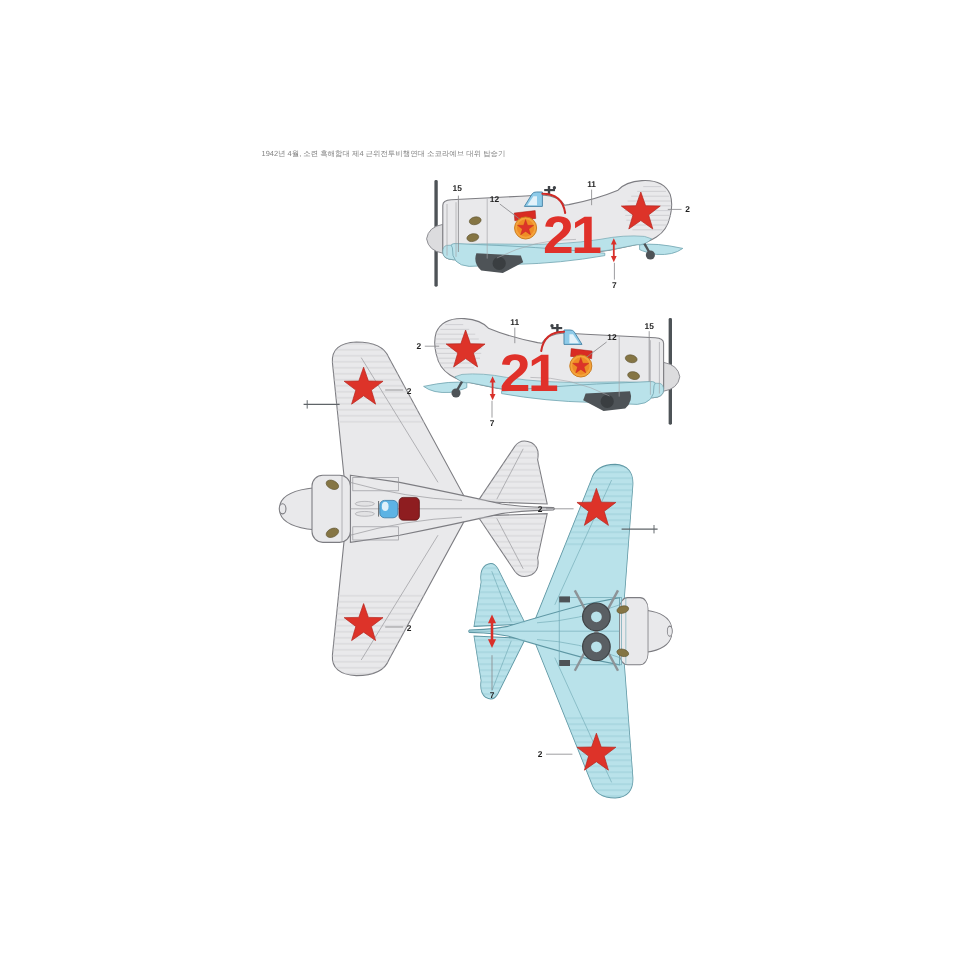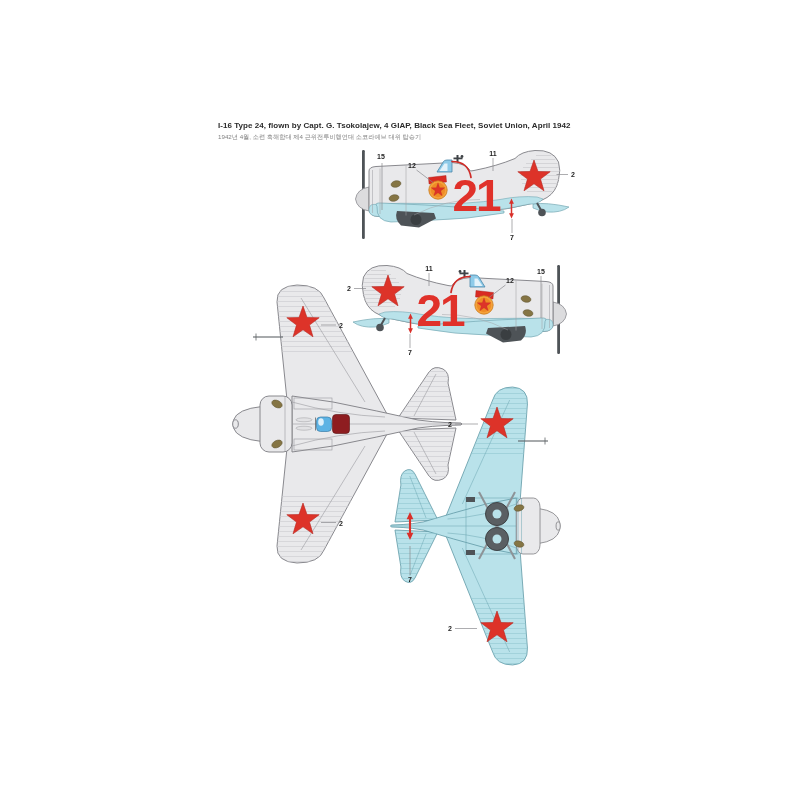--- a/index.html
+++ b/index.html
@@ -16,21 +16,20 @@
   .co{font:700 7px "Liberation Sans",sans-serif;fill:#1f1f1f;}
   .num{font:700 44px "Liberation Sans",sans-serif;fill:#e0312a;letter-spacing:-2px;}
   .callout-line{stroke:#8a8a8e;stroke-width:.7;fill:none;}
 </style>
 </head>
 <body>
 
 <div class="page">
 
   <div class="header">
-    <div class="title">I-16 Type 24, flown by Capt. G. Tsokolajew, 4 GIAP, Black Sea Fleet, Soviet Union, April 1942</div>
     <div class="subtitle">1942년 4월, 소련 흑해함대 제4 근위전투비행연대 소코라예브 대위 탑승기</div>
   </div>
 
   <svg width="800" height="800" viewBox="0 0 800 800">
     <defs>
       <pattern id="patGrey" width="8" height="5" patternUnits="userSpaceOnUse">
         <path d="M0,2.5 H8" stroke="#cacace" stroke-width="0.7"></path>
       </pattern>
       <pattern id="patBlue" width="8" height="5" patternUnits="userSpaceOnUse">
         <path d="M0,2.5 H8" stroke="#8cc3ce" stroke-width="0.7"></path>

